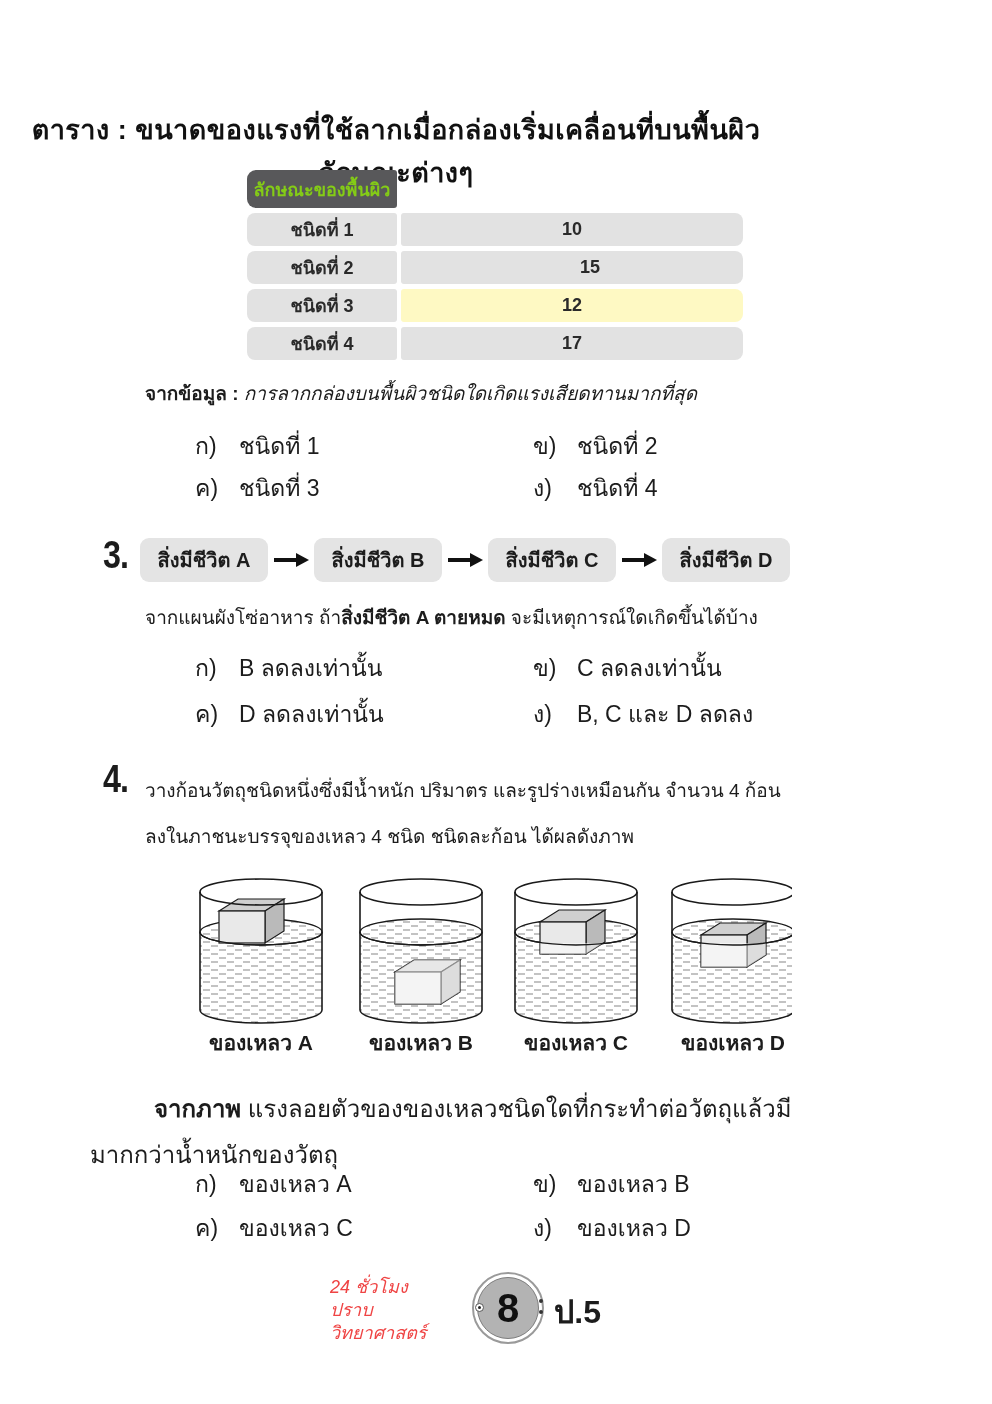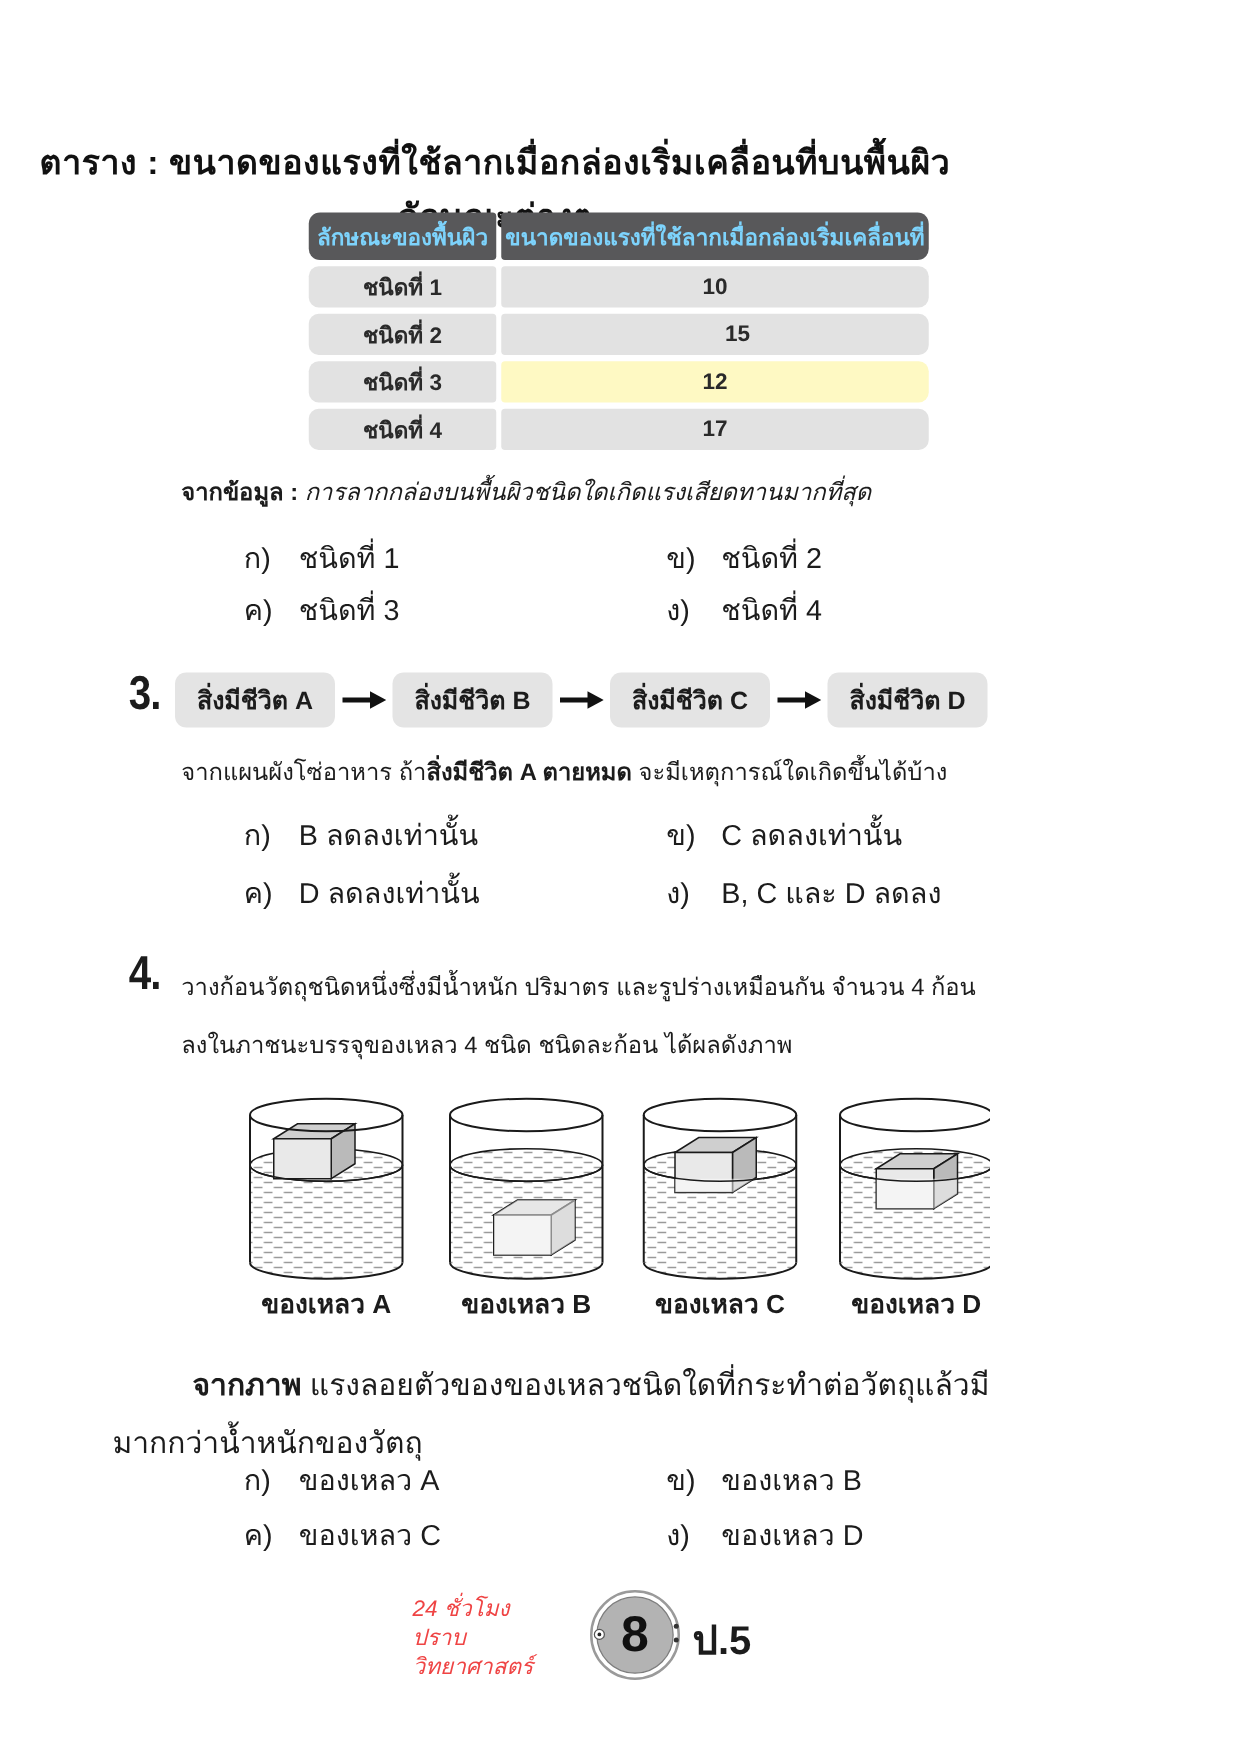--- a/index.html
+++ b/index.html
@@ -9,21 +9,21 @@
   
   .caption{position:absolute;top:108px;left:0;width:100%;text-align:center;
            font-size:27px;font-weight:600;letter-spacing:.5px;color:#111;}
 
   
   .ftable{position:absolute;left:247px;top:170px;width:496px;}
   .frow{display:flex;gap:4px;margin-bottom:5px;}
   .fcell{display:flex;align-items:center;justify-content:center;font-weight:700;}
   .fc1{width:150px;}
   .fc2{flex:1;}
-  .fhead .fcell{height:38px;color:#7dd3fc;font-size:18px;}
+  .fhead .fcell{height:38px;color:#84cc16;font-size:18px;}
   .fhead .fc1{border-radius:9px 3px 3px 9px;}
   .fhead .fc2{border-radius:3px 9px 9px 3px;}
   .fdata .fcell{height:33px;color:#2a2a2a;font-size:18px;}
   .fdata .fc1{border-radius:8px 3px 3px 8px;}
   .fdata .fc2{border-radius:3px 8px 8px 3px;}
 
   
   .qlead{position:absolute;left:145px;font-size:19px;}
   .qlead b{font-weight:800;}
   .qlead .it{font-style:italic;}
@@ -72,21 +72,20 @@
 </head>
 <body>
 
 <div class="page">
 
   <div class="caption">ตาราง : ขนาดของแรงที่ใช้ลากเมื่อกล่องเริ่มเคลื่อนที่บนพื้นผิวลักษณะต่างๆ</div>
 
   <div class="ftable">
     <div class="frow fhead">
       <div class="fcell fc1 hbg" style="background: rgb(88, 88, 90);">ลักษณะของพื้นผิว</div>
-      <div class="fcell fc2 hbg" style="background: rgb(88, 88, 90);">ขนาดของแรงที่ใช้ลากเมื่อกล่องเริ่มเคลื่อนที่</div>
     </div>
     <div class="frow fdata">
       <div class="fcell fc1 rbg" style="background: rgb(226, 226, 226);">ชนิดที่ 1</div>
       <div class="fcell fc2 rbg" style="background: rgb(226, 226, 226);">10</div>
     </div>
     <div class="frow fdata">
       <div class="fcell fc1 rbg" style="background: rgb(226, 226, 226);">ชนิดที่ 2</div>
       <div class="fcell fc2 rbg" style="background: rgb(226, 226, 226); padding-left: 36px;">15</div>
     </div>
     <div class="frow fdata">

